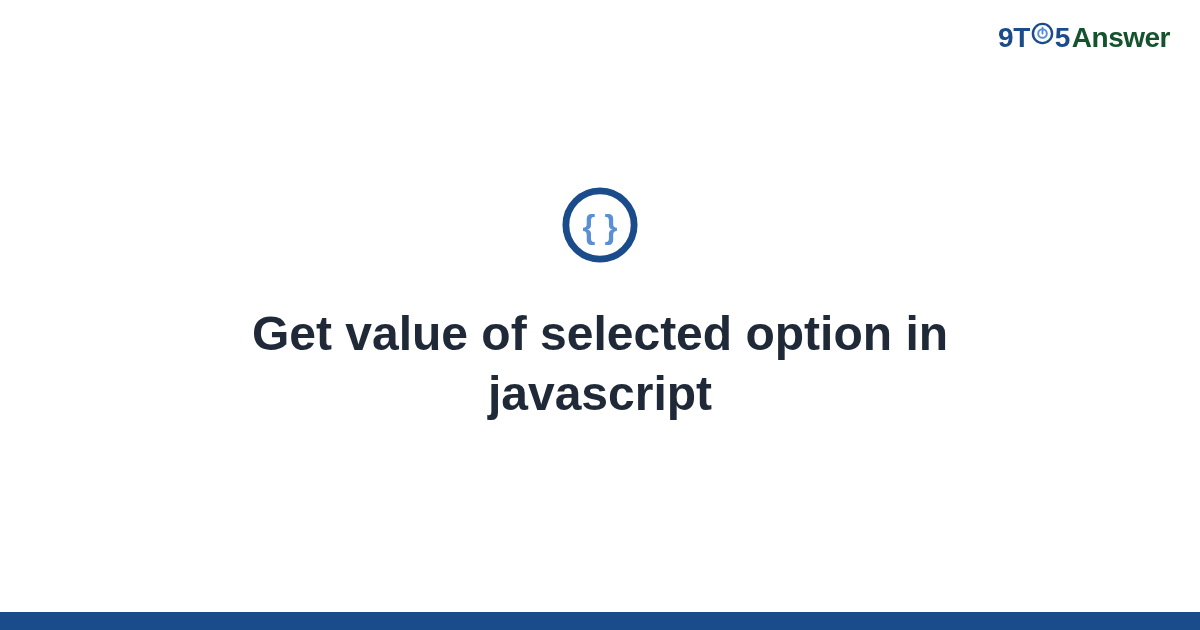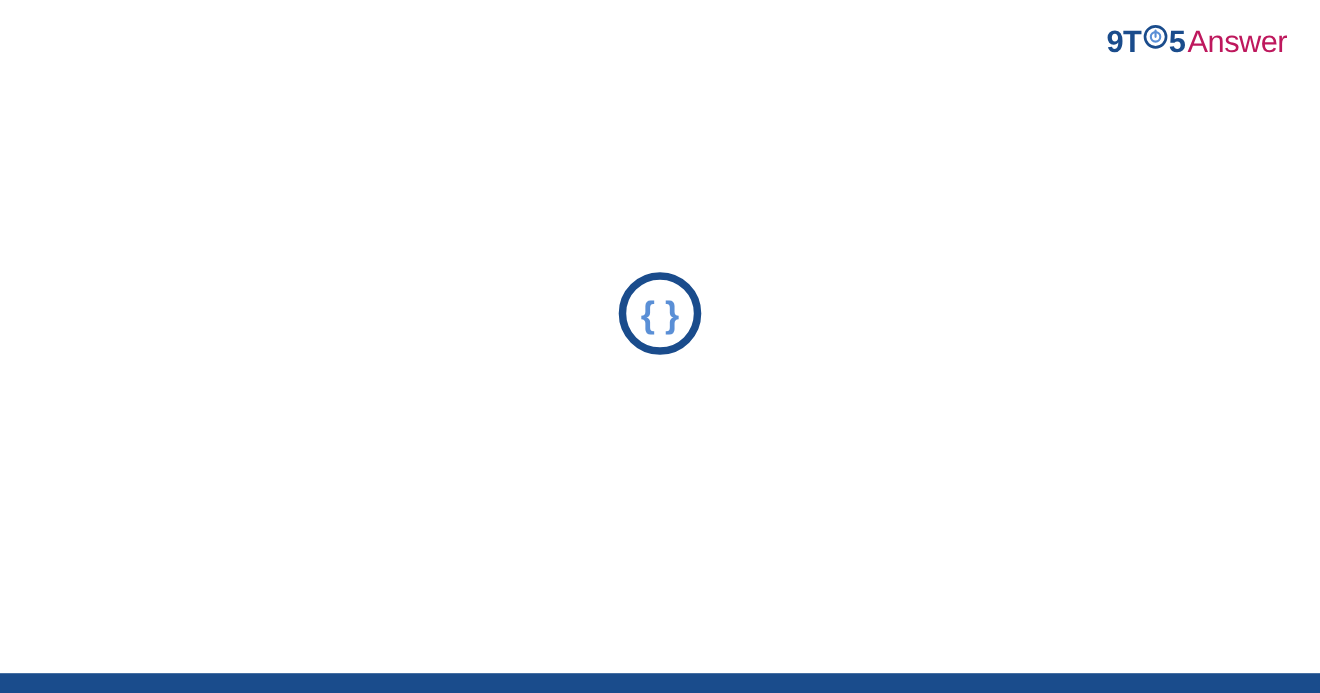--- a/index.html
+++ b/index.html
@@ -33,22 +33,22 @@
       display: inline-flex;
       align-items: center;
       justify-content: center;
       margin: 0 1px;
     }
     .top-logo .five {
       color: #1a4c8c;
       font-weight: 700;
     }
     .top-logo .answer {
-      color: #be185d;
-      font-weight: 400;
+      color: #14532d;
+      font-weight: 700;
       margin-left: 2px;
     }
     .center-content {
       position: absolute;
       top: 0;
       left: 0;
       width: 100%;
       height: 100%;
       display: flex;
       flex-direction: column;
@@ -96,15 +96,16 @@
   <span class="answer">Answer</span>
 </div>
 
 <div class="center-content">
   <div class="center-icon">
     <svg width="78" height="78" viewBox="0 0 80 80">
       <circle cx="40" cy="40" r="35" fill="none" stroke="#1a4c8c" stroke-width="7"></circle>
       <text x="40" y="53" font-size="34" font-weight="700" fill="#5a8fd6" text-anchor="middle" font-family="Arial, sans-serif">{ }</text>
     </svg>
   </div>
+  <h1 class="title">Get value of selected option in javascript</h1>
 </div>
 
 <div class="bottom-bar"></div>
 
 </body></html>

